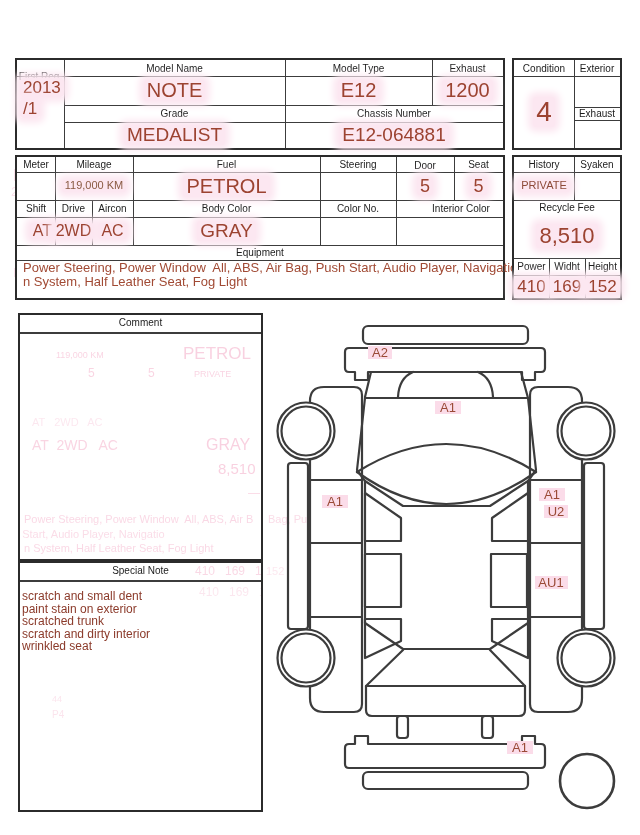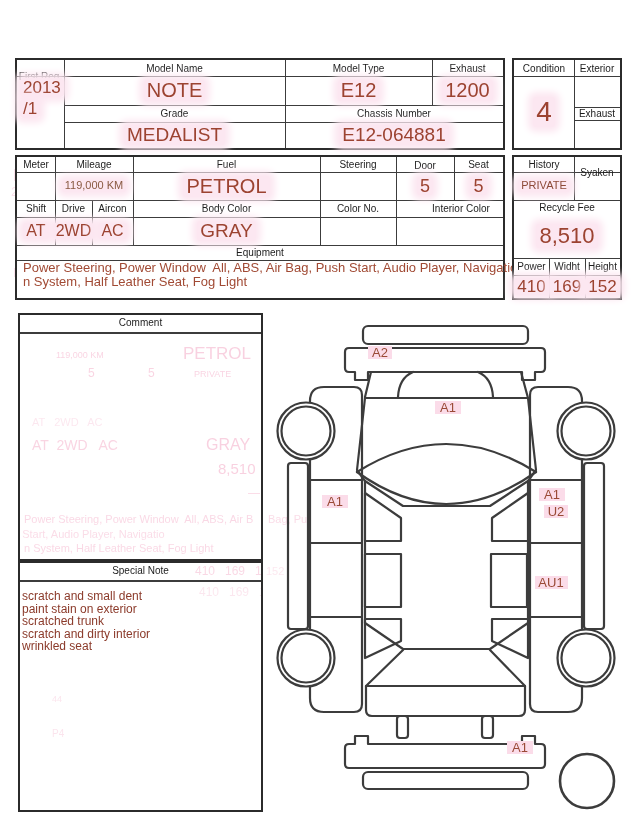--- a/index.html
+++ b/index.html
@@ -123,21 +123,21 @@
     <div class="cell hdr" style="left:379px;top:1px;width:58px;height:15px;">Door</div>
     <div class="cell val" style="left:379px;top:15px;width:58px;height:28px;font-size:18px;">
         <span class="pink">5</span>
       </div>
     <div class="cell hdr" style="left:437px;top:0;width:49px;height:15px;">Seat</div>
     <div class="cell val" style="left:437px;top:15px;width:49px;height:28px;font-size:18px;">
         <span class="pink">5</span>
       </div>
 
     <div class="cell hdr" style="left:0;top:43px;width:38px;height:17px;">Shift</div>
-    <div class="cell val" style="left:0;top:60px;width:38px;height:28px;font-size:16px;">
+    <div class="cell val" style="left:0;top:60px;width:38px;height:28px;font-size:16px;justify-content:flex-end;">
         <span class="pink">AT</span>
       </div>
     <div class="cell hdr" style="left:38px;top:43px;width:37px;height:17px;text-align:center;">Drive</div>
     <div class="cell val" style="left:38px;top:60px;width:37px;height:28px;font-size:16px;">
         <span class="pink">2WD</span>
       </div>
     <div class="cell hdr" style="left:75px;top:43px;width:41px;height:17px;">Aircon</div>
     <div class="cell val" style="left:75px;top:60px;width:41px;height:28px;font-size:16px;">
         <span class="pink">AC</span>
       </div>
@@ -160,21 +160,21 @@
     <div class="hline" style="left:0;top:43px;width:106px;"></div>
     <div class="hline" style="left:0;top:101px;width:106px;"></div>
     <div class="hline" style="left:0;top:118px;width:106px;"></div>
     <div class="vline" style="left:35px;top:101px;height:40px;"></div>
     <div class="vline" style="left:71px;top:101px;height:40px;"></div>
 
     <div class="cell hdr" style="left:0;top:0;width:60px;height:15px;">History</div>
     <div class="cell" style="left:0;top:15px;width:60px;height:28px;font-size:11px;color:#8d4a38;">
         <span class="pink">PRIVATE</span>
       </div>
-    <div class="cell hdr" style="left:60px;top:8px;width:46px;height:15px;">Syaken</div>
+    <div class="cell hdr" style="left:60px;top:0;width:46px;height:15px;">Syaken</div>
     <div class="cell val" style="left:60px;top:15px;width:46px;height:28px;font-size:11px;"></div>
     <div class="cell hdr" style="left:0;top:43px;width:106px;height:15px;">Recycle Fee</div>
     <div class="cell val" style="left:0;top:58px;width:106px;height:42px;font-size:22px;">
         <span class="pink">8,510</span>
       </div>
     <div class="cell hdr" style="left:0;top:101px;width:35px;height:17px;">Power</div>
     <div class="cell hdr" style="left:35px;top:101px;width:36px;height:17px;">Widht</div>
     <div class="cell hdr" style="left:71px;top:101px;width:35px;height:17px;">Height</div>
     <div class="cell val" style="left:0;top:118px;width:35px;height:23px;font-size:17px;">
         <span class="pink">410</span>
@@ -204,21 +204,21 @@
     <div class="ghost" style="left:-26px;top:214px;font-size:11px;opacity:.45;">Push Start, Audio Player, Navigatio</div>
     <div class="ghost" style="left:4px;top:228px;font-size:11px;opacity:.5;">n System, Half Leather Seat, Fog Light</div>
   </div>
 
   <div class="box" style="left:18px;top:561px;width:245px;height:251px;overflow:hidden;">
     <div class="cell hdr" style="left:0;top:0;width:241px;height:15px;">Special Note</div>
     <div class="hline" style="left:0;top:17px;width:241px;height:2px;background:#3c3c3c;"></div>
     <div class="ghost" style="left:175px;top:2px;font-size:12px;opacity:.5;">410   169   15</div>
     <div class="ghost" style="left:179px;top:23px;font-size:12px;opacity:.3;">410   169   1</div>
     <div class="ghost" style="left:32px;top:132px;font-size:9px;opacity:.35;">44</div>
-    <div class="ghost" style="left:32px;top:166px;font-size:10px;opacity:.35;">P4</div>
+    <div class="ghost" style="left:32px;top:147px;font-size:10px;opacity:.35;">P4</div>
     <div class="abs" style="left:2px;top:27px;">
       <div class="notesline">scratch and small dent</div>
       <div class="notesline">paint stain on exterior</div>
       <div class="notesline">scratched trunk</div>
       <div class="notesline">scratch and dirty interior</div>
       <div class="notesline">wrinkled seat</div>
     </div>
   </div>
 
   <svg class="abs" style="left:265px;top:315px;" width="370" height="500" viewBox="265 315 370 500" fill="none" stroke="#3c3c3c" stroke-width="2.2" stroke-linejoin="round" stroke-linecap="round">

